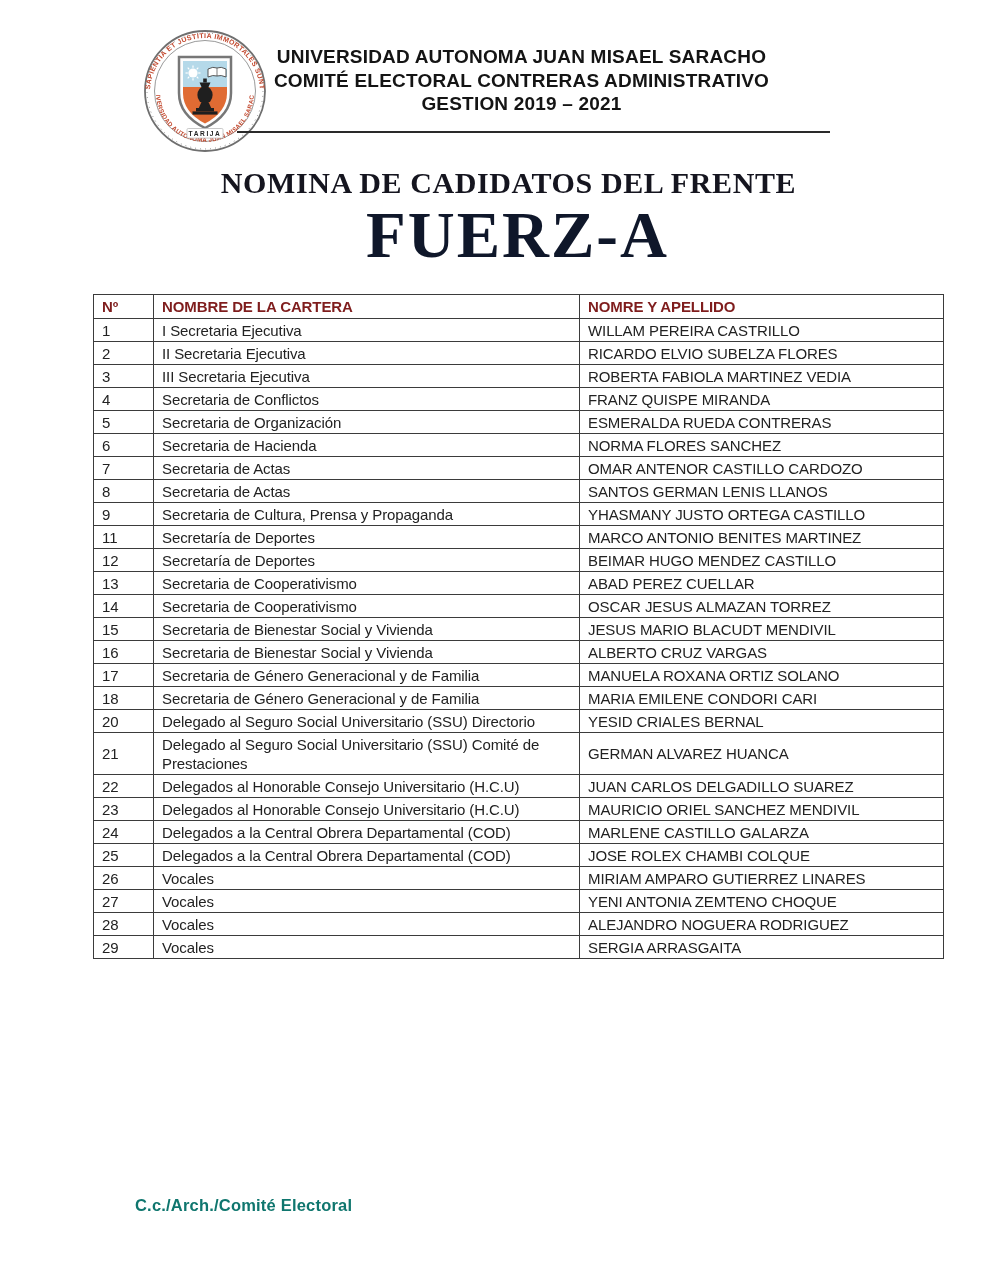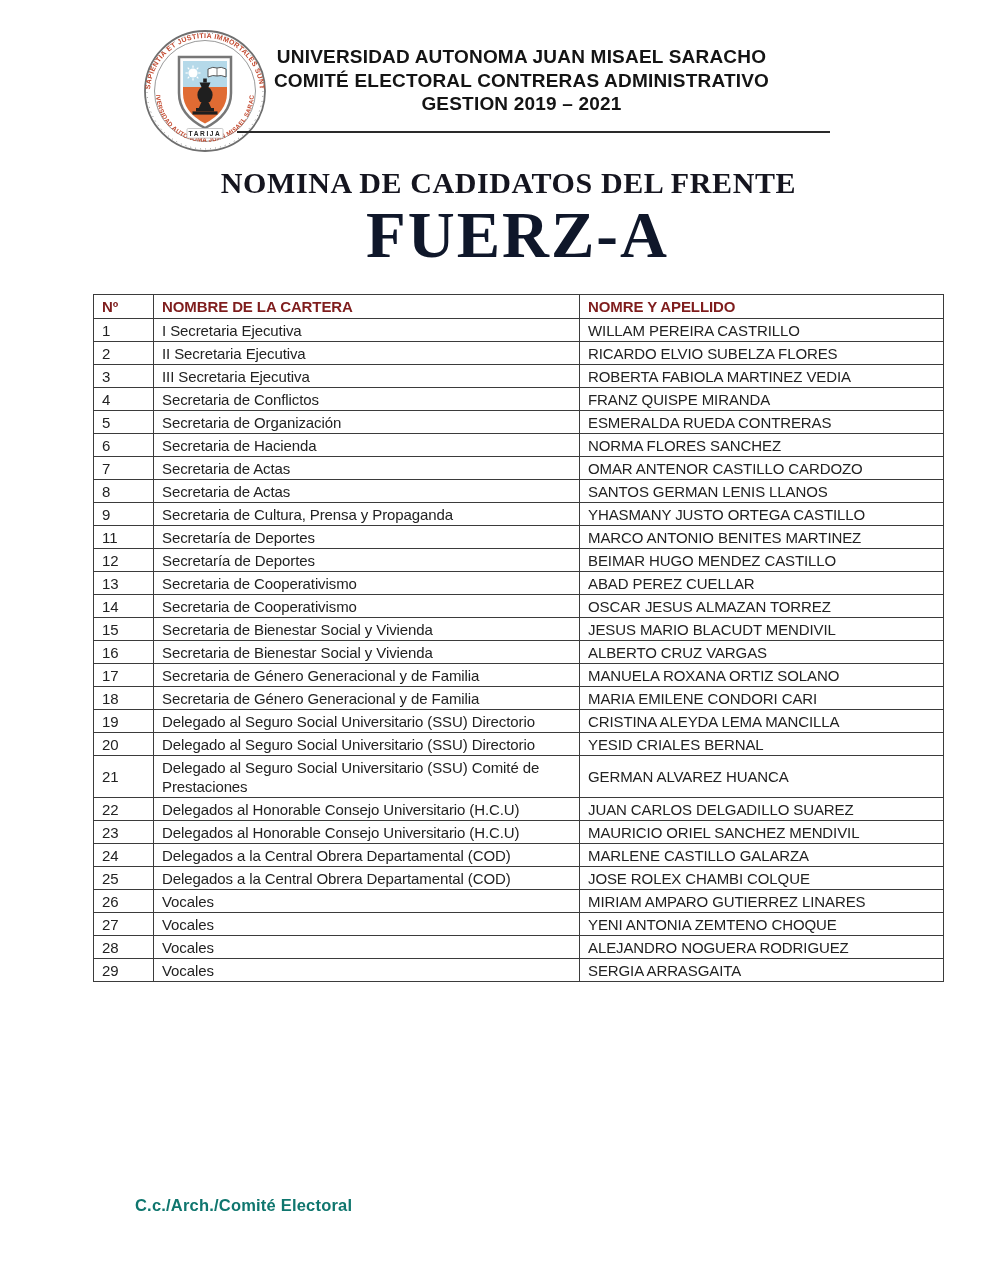--- a/index.html
+++ b/index.html
@@ -220,25 +220,20 @@
           <td class="col0">17</td>
           <td class="col1">Secretaria de Género Generacional y de Familia</td>
           <td class="col2">MANUELA ROXANA ORTIZ SOLANO</td>
         </tr>
         <tr>
           <td class="col0">18</td>
           <td class="col1">Secretaria de Género Generacional y de Familia</td>
           <td class="col2">MARIA EMILENE CONDORI CARI</td>
         </tr>
         <tr>
-          <td class="col0">19</td>
-          <td class="col1">Delegado al Seguro Social Universitario (SSU) Directorio</td>
-          <td class="col2">CRISTINA ALEYDA LEMA MANCILLA</td>
-        </tr>
-        <tr>
           <td class="col0">20</td>
           <td class="col1">Delegado al Seguro Social Universitario (SSU) Directorio</td>
           <td class="col2">YESID CRIALES BERNAL</td>
         </tr>
         <tr>
           <td class="col0">21</td>
           <td class="col1">Delegado al Seguro Social Universitario (SSU) Comité de Prestaciones</td>
           <td class="col2">GERMAN ALVAREZ HUANCA</td>
         </tr>
         <tr>

